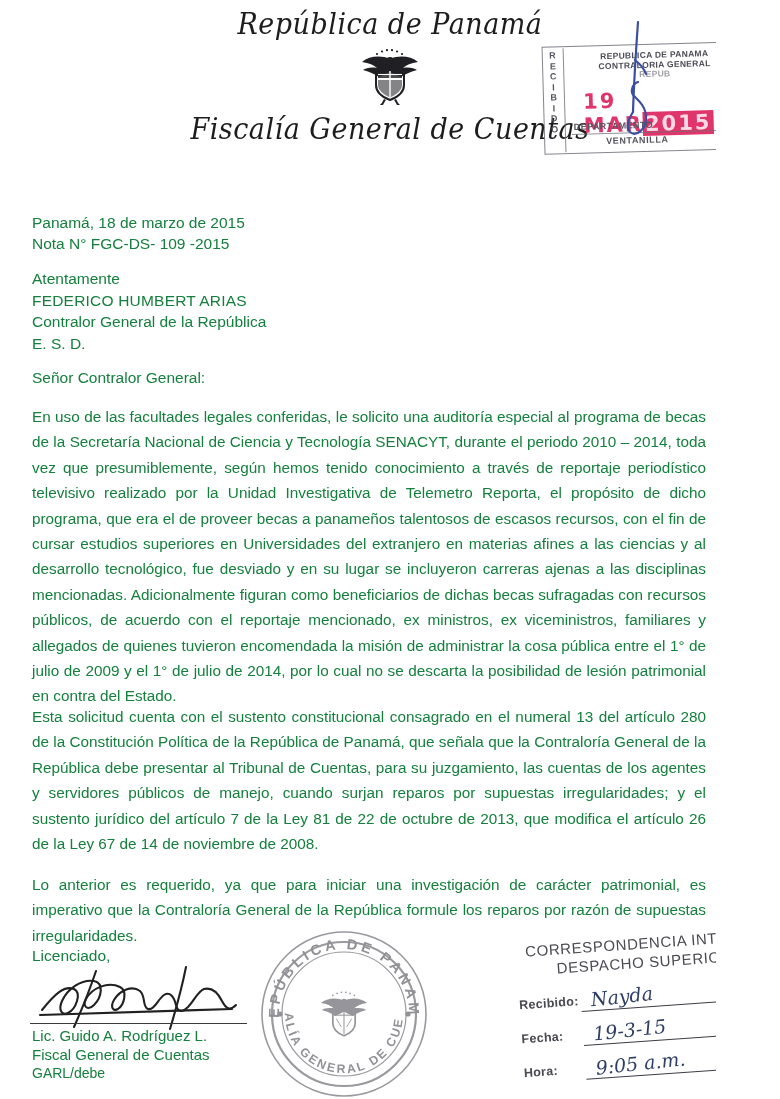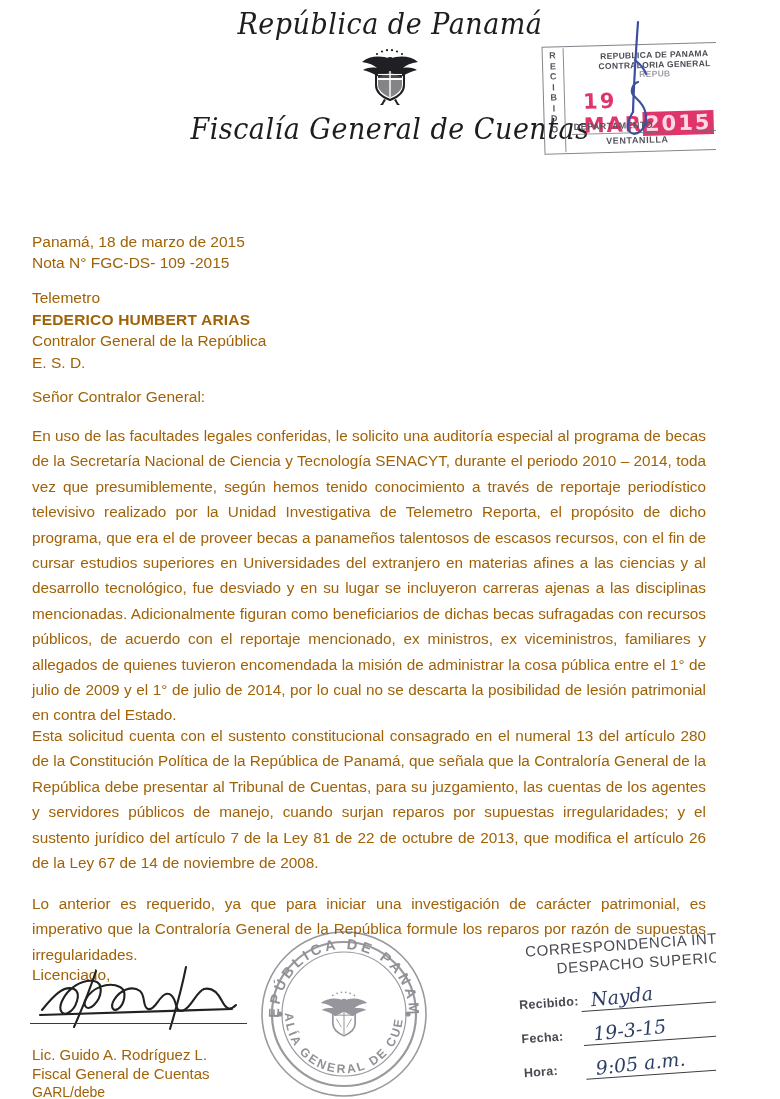--- a/index.html
+++ b/index.html
@@ -150,36 +150,35 @@
     top: 20px;
     width: 60px;
     height: 130px;
     pointer-events: none;
   }
 
   
   .body-text {
     position: absolute;
     font-family: "Liberation Sans", sans-serif;
-    color: #a16207;
-    margin-top: 19px;
+    color: #15803d;
   }
   #meta-block {
     left: 32px;
     top: 212px;
     font-size: 15.5px;
     line-height: 21px;
   }
   #addressee-block {
     left: 32px;
     top: 268px;
     font-size: 15.5px;
     line-height: 21.5px;
   }
-  #addressee-name { font-weight: 700; letter-spacing: .2px; }
+  #addressee-name { font-weight: 400; letter-spacing: .2px; }
   #salutation {
     left: 32px;
     top: 369px;
     font-size: 15.5px;
     text-align: center;
   }
   #para1, #para2, #para3 {
     left: 32px;
     width: 674px;
     font-size: 15.3px;
@@ -370,21 +369,21 @@
       <path d="M25 40 C30 44 34 48 36 54"></path>
     </g>
   </svg>
 
   <div id="meta-block" class="body-text">
     <div>Panamá, 18 de marzo de 2015</div>
     <div>Nota N° FGC-DS- 109 -2015</div>
   </div>
 
   <div id="addressee-block" class="body-text">
-    <div>Telemetro</div>
+    <div>Atentamente</div>
     <div id="addressee-name">FEDERICO HUMBERT ARIAS</div>
     <div>Contralor General de la República</div>
     <div>E.  S.  D.</div>
   </div>
 
   <div id="salutation" class="body-text">Señor Contralor General:</div>
 
   <div id="para1" class="body-text">En uso de las facultades legales conferidas, le solicito una auditoría especial al programa de becas de la Secretaría Nacional de Ciencia y Tecnología SENACYT, durante el periodo 2010 – 2014, toda vez que presumiblemente, según hemos tenido conocimiento a través de reportaje periodístico televisivo realizado por la Unidad Investigativa de Telemetro Reporta, el propósito de dicho programa, que era el de proveer becas a panameños talentosos de escasos recursos, con el fin de cursar estudios superiores en Universidades del extranjero en materias afines a las ciencias y al desarrollo tecnológico, fue desviado y en su lugar se incluyeron carreras ajenas a las disciplinas mencionadas. Adicionalmente figuran como beneficiarios de dichas becas sufragadas con recursos públicos, de acuerdo con el reportaje mencionado,  ex ministros, ex viceministros, familiares y allegados de quienes tuvieron encomendada la misión de administrar la cosa pública entre el 1° de julio de 2009 y el 1° de julio de 2014, por lo cual no se descarta la posibilidad de lesión patrimonial en contra del Estado.</div>
   <div id="para2" class="body-text">Esta solicitud cuenta con el sustento constitucional consagrado en el numeral 13 del artículo 280 de la Constitución Política de la República de Panamá, que señala que la Contraloría General de la República debe presentar al Tribunal de Cuentas, para su juzgamiento, las cuentas de los agentes y servidores públicos de manejo, cuando surjan reparos por supuestas irregularidades; y el sustento jurídico del artículo 7 de la Ley 81 de 22 de octubre de 2013, que modifica el artículo 26 de la Ley 67 de 14 de noviembre de 2008.</div>
   <div id="para3" class="body-text">Lo anterior es requerido, ya que para iniciar una investigación de carácter patrimonial, es imperativo que la Contraloría General de la República formule los reparos por razón de supuestas irregularidades.</div>

